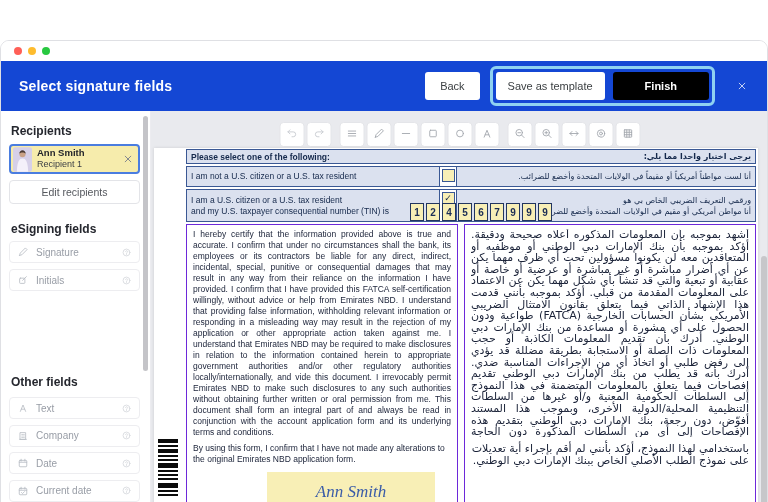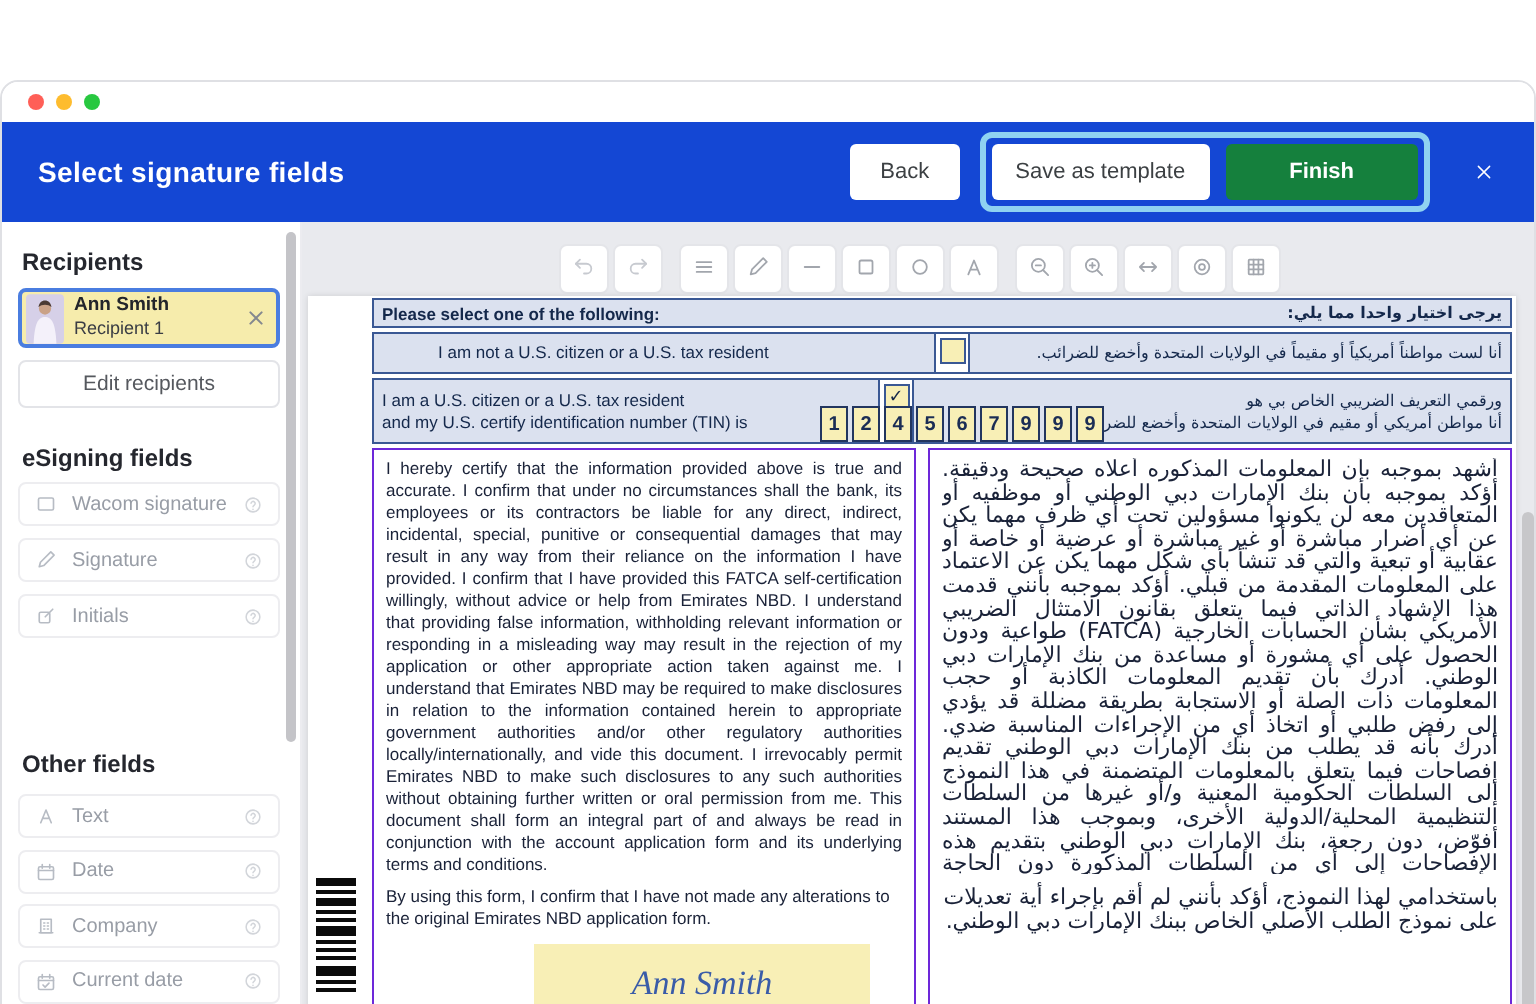--- a/index.html
+++ b/index.html
@@ -13,21 +13,21 @@
   
   .appbar{position:absolute;left:0;top:20px;right:0;height:50px;background:#1447d4;
           display:flex;align-items:center;padding:0 14px 0 18px;}
   .appbar-title{color:#fff;font-size:14px;font-weight:bold;letter-spacing:.2px;}
   .appbar-actions{margin-left:auto;display:flex;align-items:center;gap:10px;}
   .btn{border:none;border-radius:3px;font-family:inherit;font-size:11px;cursor:pointer;
        display:inline-flex;align-items:center;justify-content:center;}
   .btn-back{background:#fff;color:#3c4043;padding:8px 15px;}
   .hl-group{border:3px solid #8fd2f1;border-radius:6px;padding:3px;display:flex;gap:8px;align-items:center;}
   .btn-save{background:#fff;color:#3c4043;padding:8px 12px;}
-  .btn-finish{background:#15803d;color:#fff;font-weight:bold;padding:8px 32px;}
+  .btn-finish{background:#000000;color:#fff;font-weight:bold;padding:8px 32px;}
   .close-btn{margin-left:6px;width:22px;height:22px;background:none;border:none;color:#fff;
              display:flex;align-items:center;justify-content:center;cursor:pointer;}
   .close-btn svg{width:14px;height:14px;}
   
   .sidebar{position:absolute;left:0;top:70px;width:150px;bottom:0;background:#fff;
            border-right:1px solid #ececf0;overflow:hidden;}
   .sb-heading{position:absolute;left:10px;font-size:12px;font-weight:bold;color:#25272e;}
   .recipient-card{position:absolute;left:8px;top:33px;width:131px;height:30px;background:#f6ecac;
                   border:2px solid #4a7de0;border-radius:4px;display:flex;align-items:center;
                   padding:0 5px 0 2px;cursor:pointer;}
@@ -58,21 +58,21 @@
           color:#a2a6ad;display:flex;align-items:center;justify-content:center;cursor:pointer;padding:0;}
   .tb-btn svg{width:13px;height:13px;}
   .tb-group.muted .tb-btn{color:#c7cad0;}
   .page{position:absolute;left:3px;top:37px;width:604px;height:395px;background:#fff;
         box-shadow:0 0 3px rgba(0,0,0,.12);overflow:hidden;}
   
   .sel-table{position:absolute;left:32px;top:1px;width:570px;font-size:8.5px;color:#14284b;}
   .trow{border:1px solid #3a5894;background:#dbe1ef;margin-bottom:2px;display:grid;
         grid-template-columns:252px 18px 1fr;position:relative;}
   .trow.hdr{display:flex;justify-content:space-between;font-weight:bold;height:15px;align-items:center;}
-  .trow.r1{height:21px;padding-left:28px;}
+  .trow.r1{height:21px;}
   .trow.r2{height:33px;}
   .cell-en{padding:2px 4px;display:flex;flex-direction:column;justify-content:center;line-height:11px;}
   .cell-cb{background:#fff;border-left:1px solid #3a5894;border-right:1px solid #3a5894;
            display:flex;justify-content:center;padding-top:2px;}
   .cbox{width:13px;height:13px;background:#f8efb6;border:1px solid #3a5894;font-size:9px;
         line-height:11px;text-align:center;color:#14284b;cursor:pointer;}
   .cell-ar{padding:2px 4px;direction:rtl;text-align:right;line-height:11px;display:flex;
            flex-direction:column;justify-content:center;font-family:"DejaVu Sans",sans-serif;font-size:8px;}
   .hdr .h-en{padding-left:4px;}
   .hdr .h-ar{padding-right:4px;direction:rtl;font-family:"DejaVu Sans",sans-serif;font-size:8px;}
@@ -153,35 +153,20 @@
       </span>
     </div>
 
     <button class="edit-btn">Edit recipients</button>
 
     <div class="sb-heading" style="top:111px">eSigning fields</div>
     <div class="fldlist" style="top:130px" id="esign-list">
         <div class="fld">
           <span class="icn">
             <svg viewBox="0 0 16 16" fill="none" stroke="currentColor" stroke-width="1.1" stroke-linecap="round" stroke-linejoin="round">
-              <rect x="3" y="4" width="10" height="8" rx="1"></rect>
-            </svg>
-          </span>
-          <span class="fld-label">Wacom signature</span>
-          <span class="fld-q">
-            <svg viewBox="0 0 16 16" fill="none" stroke="currentColor" stroke-width="1.1" stroke-linecap="round" stroke-linejoin="round">
-              <circle cx="8" cy="8" r="5"></circle>
-              <path d="M6.6 6.7a1.5 1.5 0 1 1 2.2 1.5c-.5.3-.8.6-.8 1.1"></path>
-              <path d="M8 11.1v.2"></path>
-            </svg>
-          </span>
-        </div>
-        <div class="fld">
-          <span class="icn">
-            <svg viewBox="0 0 16 16" fill="none" stroke="currentColor" stroke-width="1.1" stroke-linecap="round" stroke-linejoin="round">
               <path d="M3.5 12.5l.8-3 6.9-6.9 2.2 2.2-6.9 6.9-3 .8z"></path>
             </svg>
           </span>
           <span class="fld-label">Signature</span>
           <span class="fld-q">
             <svg viewBox="0 0 16 16" fill="none" stroke="currentColor" stroke-width="1.1" stroke-linecap="round" stroke-linejoin="round">
               <circle cx="8" cy="8" r="5"></circle>
               <path d="M6.6 6.7a1.5 1.5 0 1 1 2.2 1.5c-.5.3-.8.6-.8 1.1"></path>
               <path d="M8 11.1v.2"></path>
             </svg>
@@ -218,41 +203,41 @@
             <svg viewBox="0 0 16 16" fill="none" stroke="currentColor" stroke-width="1.1" stroke-linecap="round" stroke-linejoin="round">
               <circle cx="8" cy="8" r="5"></circle>
               <path d="M6.6 6.7a1.5 1.5 0 1 1 2.2 1.5c-.5.3-.8.6-.8 1.1"></path>
               <path d="M8 11.1v.2"></path>
             </svg>
           </span>
         </div>
         <div class="fld">
           <span class="icn">
             <svg viewBox="0 0 16 16" fill="none" stroke="currentColor" stroke-width="1.1" stroke-linecap="round" stroke-linejoin="round">
+              <rect x="4.5" y="3.5" width="7" height="9"></rect>
+              <path d="M3.5 12.5h9M6.5 6h.7M8.9 6h.7M6.5 8h.7M8.9 8h.7M6.5 10h.7M8.9 10h.7"></path>
+            </svg>
+          </span>
+          <span class="fld-label">Company</span>
+          <span class="fld-q">
+            <svg viewBox="0 0 16 16" fill="none" stroke="currentColor" stroke-width="1.1" stroke-linecap="round" stroke-linejoin="round">
+              <circle cx="8" cy="8" r="5"></circle>
+              <path d="M6.6 6.7a1.5 1.5 0 1 1 2.2 1.5c-.5.3-.8.6-.8 1.1"></path>
+              <path d="M8 11.1v.2"></path>
+            </svg>
+          </span>
+        </div>
+        <div class="fld">
+          <span class="icn">
+            <svg viewBox="0 0 16 16" fill="none" stroke="currentColor" stroke-width="1.1" stroke-linecap="round" stroke-linejoin="round">
               <rect x="3" y="4.5" width="10" height="8.5" rx="1"></rect>
               <path d="M3 7h10M5.5 3v2.5M10.5 3v2.5"></path>
             </svg>
           </span>
           <span class="fld-label">Date</span>
-          <span class="fld-q">
-            <svg viewBox="0 0 16 16" fill="none" stroke="currentColor" stroke-width="1.1" stroke-linecap="round" stroke-linejoin="round">
-              <circle cx="8" cy="8" r="5"></circle>
-              <path d="M6.6 6.7a1.5 1.5 0 1 1 2.2 1.5c-.5.3-.8.6-.8 1.1"></path>
-              <path d="M8 11.1v.2"></path>
-            </svg>
-          </span>
-        </div>
-        <div class="fld">
-          <span class="icn">
-            <svg viewBox="0 0 16 16" fill="none" stroke="currentColor" stroke-width="1.1" stroke-linecap="round" stroke-linejoin="round">
-              <rect x="4.5" y="3.5" width="7" height="9"></rect>
-              <path d="M3.5 12.5h9M6.5 6h.7M8.9 6h.7M6.5 8h.7M8.9 8h.7M6.5 10h.7M8.9 10h.7"></path>
-            </svg>
-          </span>
-          <span class="fld-label">Company</span>
           <span class="fld-q">
             <svg viewBox="0 0 16 16" fill="none" stroke="currentColor" stroke-width="1.1" stroke-linecap="round" stroke-linejoin="round">
               <circle cx="8" cy="8" r="5"></circle>
               <path d="M6.6 6.7a1.5 1.5 0 1 1 2.2 1.5c-.5.3-.8.6-.8 1.1"></path>
               <path d="M8 11.1v.2"></path>
             </svg>
           </span>
         </div>
         <div class="fld">
           <span class="icn">
@@ -402,21 +387,21 @@
           <div class="cell-cb">
             <span class="cbox"></span>
           </div>
           <div class="cell-ar">
               <span>أنا لست مواطناً أمريكياً أو مقيماً في الولايات المتحدة وأخضع للضرائب.</span>
             </div>
         </div>
         <div class="trow r2">
           <div class="cell-en">
             <span>I am a U.S. citizen or a U.S. tax resident</span>
-            <span>and my U.S. certify identification number (TIN) is</span>
+            <span>and my U.S. taxpayer consequential number (TIN) is</span>
           </div>
           <div class="cell-cb">
             <span class="cbox">✓</span>
           </div>
           <div class="cell-ar">
             <span>ورقمي التعريف الضريبي الخاص بي هو</span>
             <span>أنا مواطن أمريكي أو مقيم في الولايات المتحدة وأخضع للضرائب</span>
           </div>
           <div class="tin-row" id="tin-row">
               <span class="tin">1</span>

